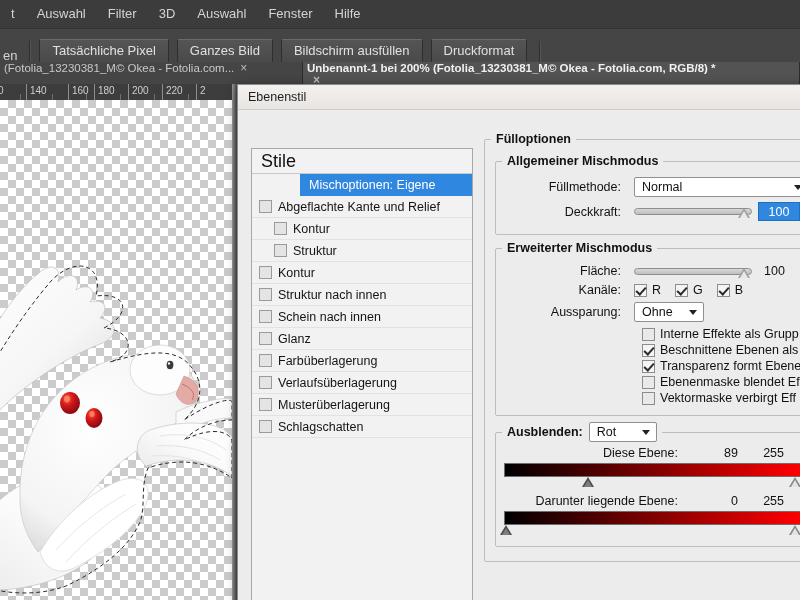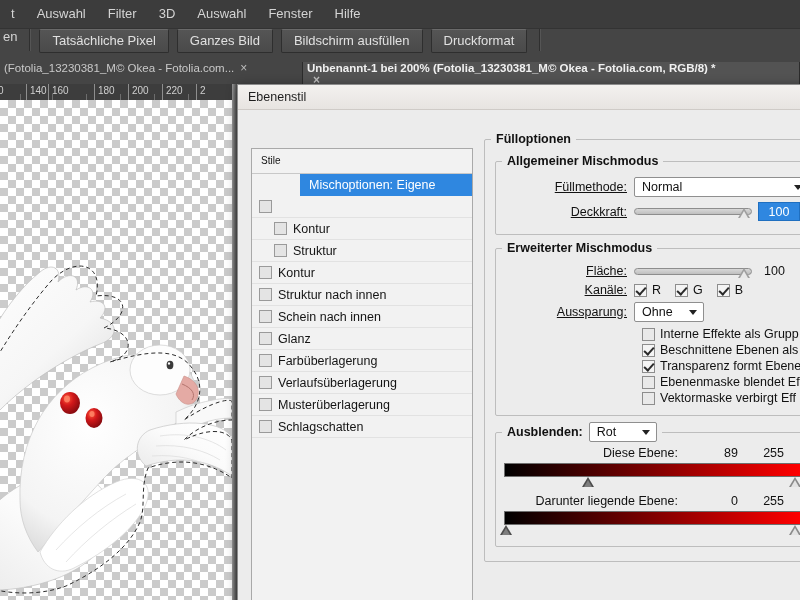--- a/index.html
+++ b/index.html
@@ -30,21 +30,21 @@
     white-space: nowrap;
     color: #d4d4d4;
   }
 
   .optionsbar {
     position: absolute; left: 0; top: 28px;
     width: 800px; height: 34px;
     background: #454545;
     border-top: 1px solid #333;
     border-bottom: 1px solid #2b2b2b;
-    display: flex; align-items: flex-start;
+    display: flex; align-items: flex-end;
   }
   .ob-frag {
     font-size: 13px; color: #d4d4d4;
     padding-left: 3px; padding-right: 8px;
   }
   .ob-sep {
     width: 1px; height: 22px; background: #2f2f2f;
     border-right: 1px solid #555;
     margin: 0 8px 0 4px;
   }
@@ -159,21 +159,21 @@
   .styles-panel {
     position: absolute; left: 13px; top: 38px;
     width: 222px; height: 470px;
     background: #f2f2f2;
     border: 1px solid #a9a9a9;
     box-sizing: border-box;
   }
   .styles-header {
     height: 24px; line-height: 24px;
     padding-left: 9px;
-    font-size: 10px; color: #111;
+    font-size: 18px; color: #111;
     background: #f2f2f2;
     border-bottom: 1px solid #c8c8c8;
   }
   .style-row {
     height: 22px;
     display: flex; align-items: center;
     font-size: 12.5px; color: #141414;
     border-bottom: 1px solid #e2e2e2;
     padding-left: 7px;
     box-sizing: border-box;
@@ -216,24 +216,23 @@
   fieldset.grp.sub { margin: 4px 2px 6px 4px; }
 
   .frow {
     display: flex; align-items: center;
     margin: 5px 0;
     font-size: 12.5px; color: #111;
   }
   .flabel {
     width: 132px;
     text-align: right;
-    padding-right: 7px;
+    padding-right: 13px;
     white-space: nowrap;
     box-sizing: border-box;
-    text-decoration: underline;
   }
 
   .ps-select {
     height: 20px;
     background: #ffffff;
     border: 1px solid #8f8f8f;
     border-radius: 2px;
     display: flex; align-items: center;
     padding: 0 4px 0 7px;
     font-size: 12.5px; color: #111;
@@ -403,21 +402,21 @@
       <span>Unbenannt-1 bei 200% (Fotolia_13230381_M© Okea - Fotolia.com, RGB/8) *</span>
       <span class="tab-close">×</span>
     </div>
   </div>
 
   <div class="ruler">
     <div class="rtick" style="left:-6px">0</div>
     <div class="rminor" style="left:20px"></div>
     <div class="rtick" style="left:26px">140</div>
     <div class="rminor" style="left:52px"></div>
-    <div class="rtick" style="left:48px">160</div>
+    <div class="rtick" style="left:68px">160</div>
     <div class="rminor" style="left:86px"></div>
     <div class="rtick" style="left:94px">180</div>
     <div class="rminor" style="left:120px"></div>
     <div class="rtick" style="left:128px">200</div>
     <div class="rminor" style="left:154px"></div>
     <div class="rtick" style="left:162px">220</div>
     <div class="rminor" style="left:188px"></div>
     <div class="rtick" style="left:196px">2</div>
   </div>
 
@@ -513,20 +512,21 @@
     <div class="dialog-body">
 
       <div class="styles-panel">
         <div class="styles-header">Stile</div>
 
         <div class="style-row selected">
           <span>Mischoptionen: Eigene</span>
         </div>
         <div class="style-row">
           <span class="sr-check"></span>
+          <span>Abgeflachte Kante und Relief</span>
         </div>
         <div class="style-row indent">
           <span class="sr-check"></span>
           <span>Kontur</span>
         </div>
         <div class="style-row indent">
           <span class="sr-check"></span>
           <span>Struktur</span>
         </div>
         <div class="style-row">

